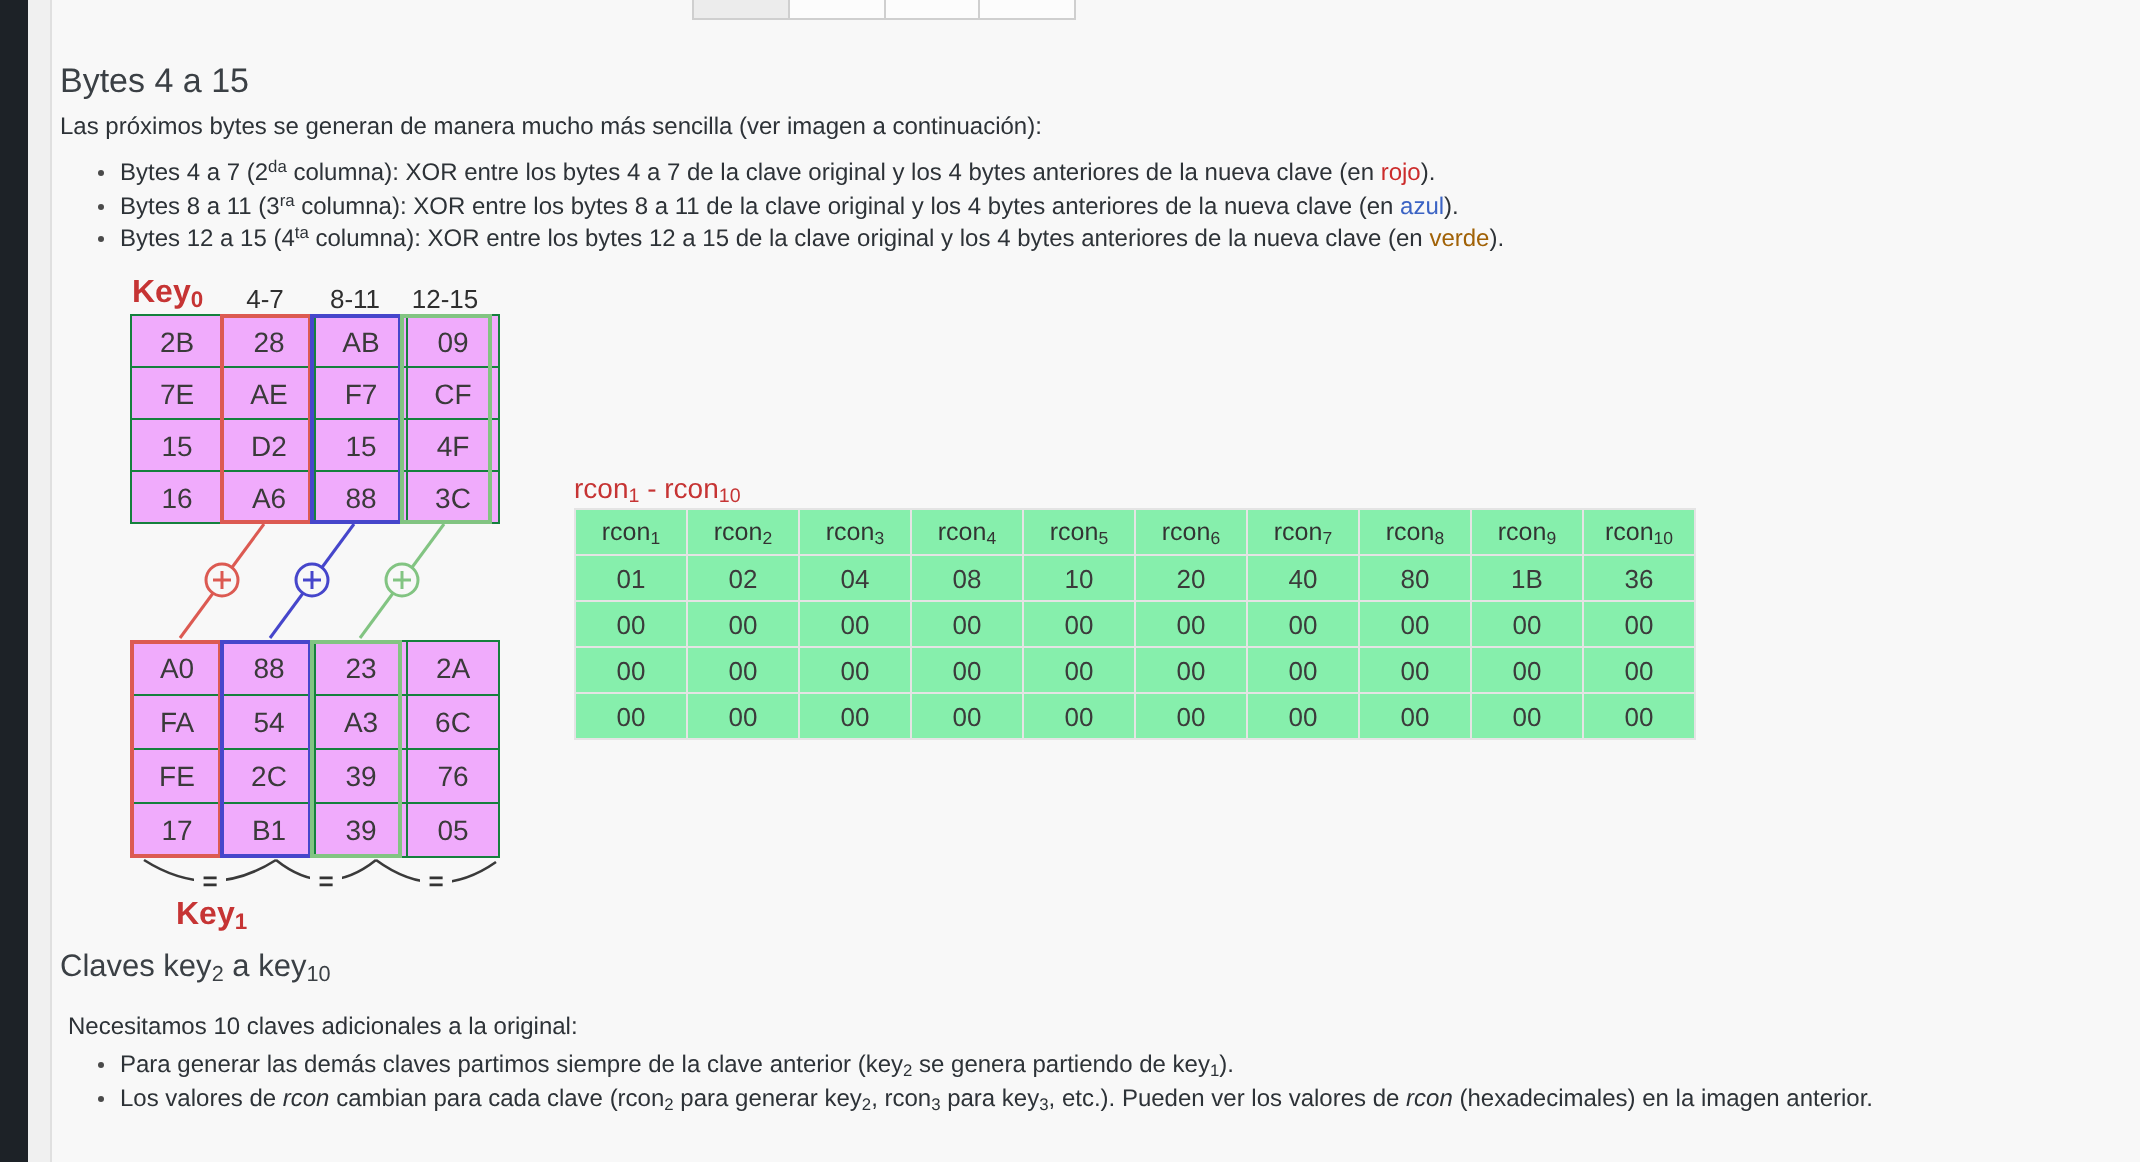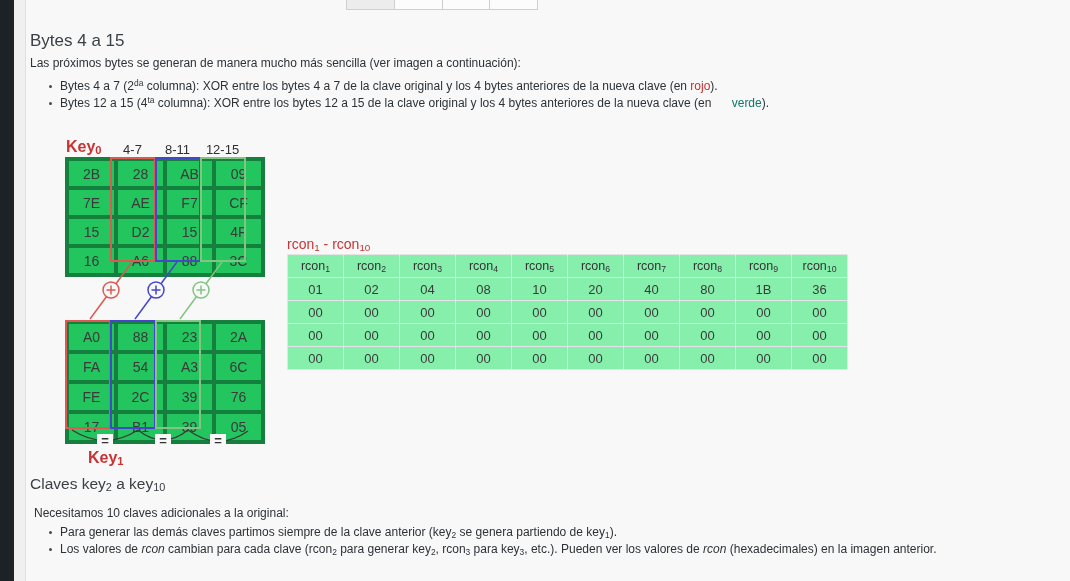--- a/index.html
+++ b/index.html
@@ -25,22 +25,22 @@
   sub{font-size:0.7em;vertical-align:-0.22em;line-height:0;}
   i{font-style:italic;}
 
   
   .key-label{position:absolute;font-size:16px;font-weight:700;color:#c63434;}
   .key0-label{left:66px;top:138px;}
   .key1-label{left:88px;top:449px;}
   .col-header{position:absolute;top:142px;width:45px;text-align:center;font-size:13px;color:#2f2f2f;}
   .ch0{left:110px;} .ch1{left:155px;} .ch2{left:200px;}
   table.key-table{position:absolute;border-collapse:collapse;table-layout:fixed;}
-  table.key-table td{width:45px;border:4px solid #15803d;text-align:center;
-    font-size:14px;color:#3a3a3a;background:#22c55e;padding:0;}
+  table.key-table td{width:45px;border:1px solid #15803d;text-align:center;
+    font-size:14px;color:#3a3a3a;background:#f0abfc;padding:0;}
   table.key0{left:65px;top:157px;}
   table.key0 td{height:25px;}
   table.key1{left:65px;top:320px;}
   table.key1 td{height:26px;}
   .overlay{position:absolute;box-sizing:border-box;pointer-events:none;background:transparent;}
   .ov-red{border:2px solid #dc5a52;}
   .ov-blue{border:2px solid #4646cb;}
   .ov-green{border:2px solid #82c482;}
   .k0-red{left:110px;top:157px;width:46px;height:105px;}
   .k0-blue{left:155px;top:157px;width:46px;height:105px;}
@@ -73,21 +73,22 @@
     <div class="tp-cell"></div>
     <div class="tp-cell"></div>
     <div class="tp-cell"></div>
   </div>
 
   <h2 class="sec">Bytes 4 a 15</h2>
   <p class="para">Las próximos bytes se generan de manera mucho más sencilla (ver imagen a continuación):</p>
 
   <ul class="blist first">
     <li><span class="dot"></span><span><span>Bytes 4 a 7 (2</span><sup>da</sup><span> columna): XOR entre los bytes 4 a 7 de la clave original y los 4 bytes anteriores de la nueva clave (en </span><span style="color: rgb(204, 43, 43);">rojo</span><span>).</span></span></li>
-    <li><span class="dot"></span><span><span>Bytes 12 a 15 (4</span><sup>ta</sup><span> columna): XOR entre los bytes 12 a 15 de la clave original y los 4 bytes anteriores de la nueva clave (en </span><span style="color: #0f766e; margin-left: 17px;">verde</span><span>).</span></span></li>
+    <li><span class="dot"></span><span><span>Bytes 8 a 11 (3</span><sup>ra</sup><span> columna): XOR entre los bytes 8 a 11 de la clave original y los 4 bytes anteriores de la nueva clave (en </span><span style="color: rgb(59, 99, 196);">azul</span><span>).</span></span></li>
+    <li><span class="dot"></span><span><span>Bytes 12 a 15 (4</span><sup>ta</sup><span> columna): XOR entre los bytes 12 a 15 de la clave original y los 4 bytes anteriores de la nueva clave (en </span><span style="color: #a16207;">verde</span><span>).</span></span></li>
   </ul>
 
   <div class="key-label key0-label"><span>Key</span><sub>0</sub></div>
   <div class="col-header ch0">4-7</div>
   <div class="col-header ch1">8-11</div>
   <div class="col-header ch2">12-15</div>
 
   <table class="key-table key0">
       <tbody>
         <tr>

